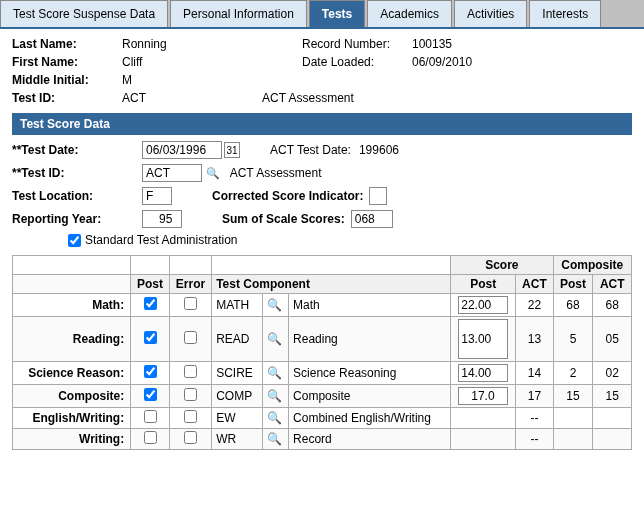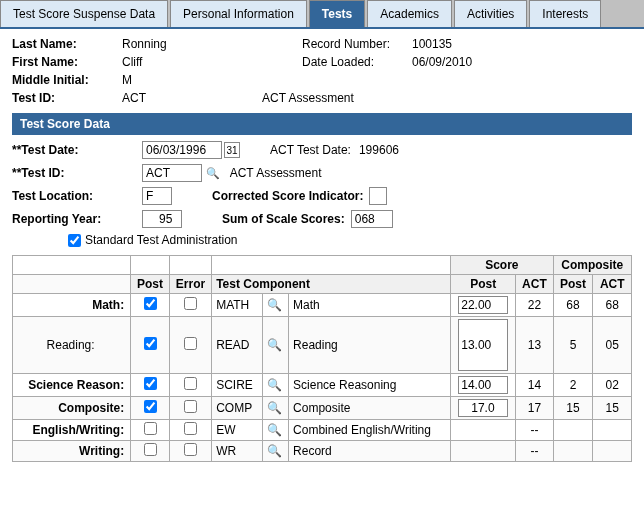--- a/index.html
+++ b/index.html
@@ -159,27 +159,27 @@
           <td><input type="checkbox" style=""></td>
           <td style="text-align: left;">MATH</td>
           <td style="cursor: pointer;">🔍</td>
           <td style="text-align: left;">Math</td>
           <td><input type="text" value="22.00" style="width: 50px; border: 1px solid rgb(136, 136, 136); padding: 1px 2px;"></td>
           <td>22</td>
           <td>68</td>
           <td>68</td>
         </tr>
         <tr>
-          <td style="text-align: center; font-weight: normal; padding-right: 6px;">Reading:</td>
+          <td style="text-align: right; font-weight: bold; padding-right: 6px;">Reading:</td>
           <td><input type="checkbox" checked="" style=""></td>
           <td><input type="checkbox" style=""></td>
           <td style="text-align: left;">READ</td>
           <td style="cursor: pointer;">🔍</td>
           <td style="text-align: left;">Reading</td>
-          <td><input type="text" value="13.00" style="width: 50px; border: 1px solid rgb(136, 136, 136); padding: 18px 2px;"></td>
+          <td><input type="text" value="13.00" style="width: 50px; border: 1px solid rgb(136, 136, 136); padding: 12px 2px;"></td>
           <td>13</td>
           <td>5</td>
           <td>05</td>
         </tr>
         <tr>
           <td style="text-align: right; font-weight: bold; padding-right: 6px;">Science Reason:</td>
           <td><input type="checkbox" checked="" style=""></td>
           <td><input type="checkbox" style=""></td>
           <td style="text-align: left;">SCIRE</td>
           <td style="cursor: pointer;">🔍</td>

